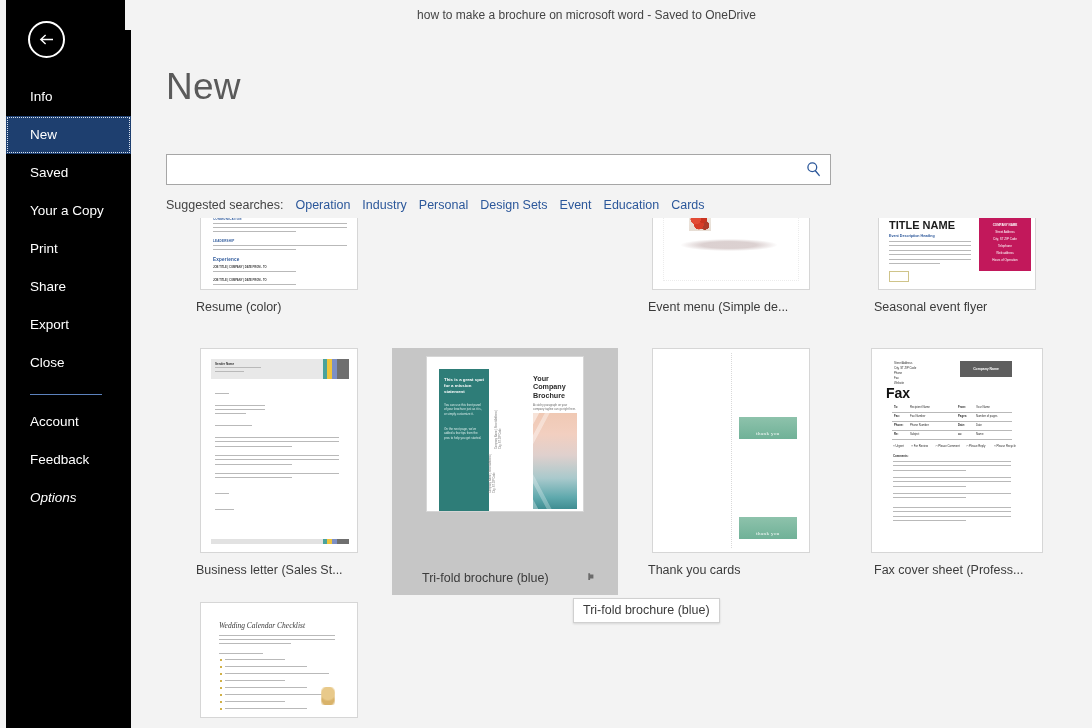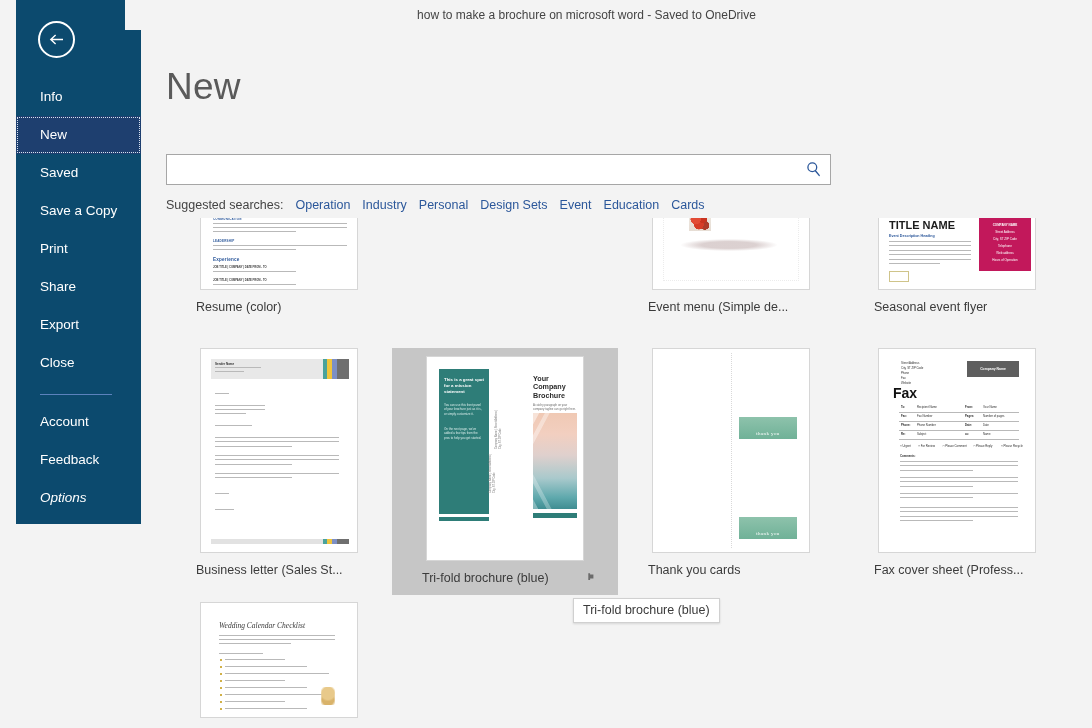--- a/index.html
+++ b/index.html
@@ -17,24 +17,24 @@
   #app {
     position: relative;
     width: 1092px;
     height: 728px;
     background: #f3f3f3;
   }
 
   
   #sidebar {
     position: absolute;
-    left: 16px; top: 0;
+    left: 6px; top: 0;
     width: 125px;
-    height: 524px;
-    background: #0c4a6e;
+    height: 728px;
+    background: #000000;
   }
   #back-btn {
     position: absolute;
     left: 22px; top: 21px;
     width: 37px; height: 37px;
     border-radius: 50%;
     border: 2px solid #ffffff;
     box-sizing: border-box;
     cursor: pointer;
   }
@@ -291,21 +291,21 @@
   <div id="sidebar">
     <div id="back-btn">
       <svg width="19" height="19" viewBox="0 0 19 19">
         <path d="M16 9.5 H4 M8.6 5 L3.8 9.5 L8.6 14" fill="none" stroke="#ffffff" stroke-width="1.4"></path>
       </svg>
     </div>
     <div id="nav-list">
         <div class="nav-item" style="top: 78px;">Info</div>
         <div class="nav-item selected" style="top: 116px;">New</div>
         <div class="nav-item" style="top: 154px;">Saved</div>
-        <div class="nav-item" style="top: 192px;">Save a Copy</div>
+        <div class="nav-item" style="top: 192px;">Your a Copy</div>
         <div class="nav-item" style="top: 230px;">Print</div>
         <div class="nav-item" style="top: 268px;">Share</div>
         <div class="nav-item" style="top: 306px;">Export</div>
         <div class="nav-item" style="top: 344px;">Close</div>
         <div class="nav-item" style="top: 403px;">Account</div>
         <div class="nav-item" style="top: 441px;">Feedback</div>
         <div class="nav-item" style="top: 479px; font-style: italic;">Options</div>
       </div>
     <div id="nav-divider"></div>
   </div>
@@ -405,21 +405,21 @@
             <div class="doc-line " style="left:14px;top:144px;width:13.64px"></div>
             <div class="doc-line " style="left:14px;top:160px;width:18.6px"></div>
             <div class="bl-foot" style="left:10px;top:190px;width:138px;height:5px"></div>
             <div class="bl-stripe" style="left:122px;top:190px;width:26px;height:5px;background:linear-gradient(90deg,#4aa39b 0 16%,#f0c43a 16% 34%,#7c8fc4 34% 52%,#6f6f6f 52% 100%)"></div>
           </div>
         </div>
         <div class="cap" style="left: 30px; top: 215px; max-width: 160px;">Business letter (Sales St...</div>
       </div>
       <div class="cell selected" style="left: 226px; top: 130px; height: 247px;">
         <div class="thumb-wrap" style="top: 8px;">
-          <div class="thumb" style="width: 158px; height: 205px;">
+          <div class="thumb" style="width: 158px; height: 156px;">
             <div class="br-panel" style="left:12px;top:12px;width:50px;height:145px"></div>
             <div class="br-panel-title" style="left:17px;top:20px;width:40px">This is a great spot for a mission statement</div>
             <div class="br-panel-body" style="left:17px;top:46px;width:40px">You can use this front panel of your brochure just as it is, or simply customize it.</div>
             <div class="br-panel-body" style="left:17px;top:70px;width:40px">On the next page, we've added a few tips from the pros to help you get started.</div>
             <div class="br-bar" style="left:12px;top:160px;width:50px;height:4px"></div>
             <div class="br-vtext" style="left:68px;top:52px;height:40px">Company Name | Street Address | City, ST ZIP Code</div>
             <div class="br-vtext" style="left:62px;top:96px;height:40px">Company Name | Street Address | City, ST ZIP Code</div>
             <div class="br-title" style="left:106px;top:18px;width:46px">Your Company Brochure</div>
             <div class="br-desc" style="left:106px;top:46px;width:44px">A catchy paragraph on your company tagline can go right here.</div>
             <div class="br-photo" style="left:106px;top:56px;width:44px;height:96px"></div>
@@ -444,21 +444,21 @@
               <div class="ty-band" style="height:22px"></div>
               <div class="ty-text">thank you</div>
             </div>
             <div style="position:absolute;left:78px;top:4px;bottom:4px;width:1px;border-left:1px dotted #d9d9d9"></div>
           </div>
         </div>
         <div class="cap" style="left: 30px; top: 215px; max-width: 160px;">Thank you cards</div>
       </div>
       <div class="cell" style="left: 678px; top: 130px; height: 247px;">
         <div class="thumb-wrap" style="top: 0px;">
-          <div class="thumb" style="width: 158px; height: 205px;">
+          <div class="thumb" style="width: 172px; height: 205px;">
             <div class="fax-cell" style="left:22px;top:12px">Street Address</div>
             <div class="fax-cell" style="left:22px;top:17px">City, ST ZIP Code</div>
             <div class="fax-cell" style="left:22px;top:22px">Phone</div>
             <div class="fax-cell" style="left:22px;top:27px">Fax</div>
             <div class="fax-cell" style="left:22px;top:32px">Website</div>
             <div class="fax-box" style="left:88px;top:12px;width:52px;height:16px">
               <span>Company Name</span>
             </div>
             <div class="fax-title" style="left:14px;top:36px;font-size:14px">Fax</div>
             <div class="fax-cell b" style="left:22px;top:56px">To:</div>

